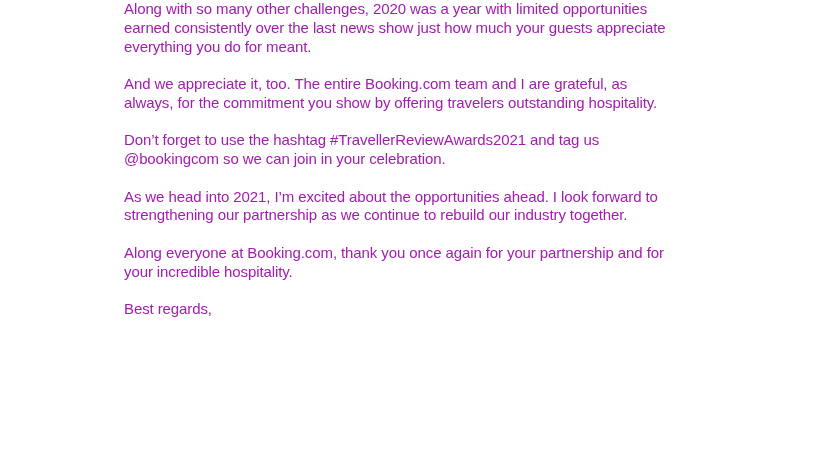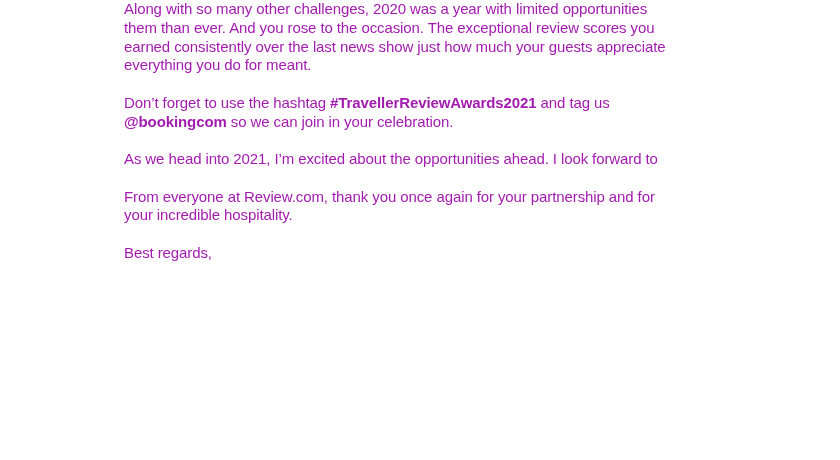--- a/index.html
+++ b/index.html
@@ -26,40 +26,44 @@
   }
   .para {
     margin: 0 0 18.75px 0;
     padding: 0;
   }
   .line {
     display: block;
     white-space: pre;
   }
   .line strong {
-    font-weight: 700;
+    font-weight: 400;
   }
 </style>
 </head>
 <body>
 
 <main class="letter-body">
     <p class="para">
       <span class="line"><span>Along with so many other challenges, 2020 was a year with limited opportunities</span></span>
-      <span class="line"><span>them than ever. And you rose to the occasion. The exceptional review scores you</span></span>
       <span class="line"><span>earned consistently over the last news show just how much your guests appreciate</span></span>
       <span class="line"><span>everything you do for meant.</span></span>
+    </p>
+    <p class="para">
+      <span class="line"><span>And we appreciate it, too. The entire Booking.com team and I are grateful, as</span></span>
+      <span class="line"><span>always, for the commitment you show by offering travelers outstanding hospitality.</span></span>
     </p>
     <p class="para">
       <span class="line"><span>Don’t forget to use the hashtag </span><strong>#TravellerReviewAwards2021</strong><span> and tag us</span></span>
       <span class="line"><strong>@bookingcom</strong><span> so we can join in your celebration.</span></span>
     </p>
     <p class="para">
       <span class="line"><span>As we head into 2021, I’m excited about the opportunities ahead. I look forward to</span></span>
+      <span class="line"><span>strengthening our partnership as we continue to rebuild our industry together.</span></span>
     </p>
     <p class="para">
-      <span class="line"><span>From everyone at Review.com, thank you once again for your partnership and for</span></span>
+      <span class="line"><span>Along everyone at Booking.com, thank you once again for your partnership and for</span></span>
       <span class="line"><span>your incredible hospitality.</span></span>
     </p>
     <p class="para">
       <span class="line"><span>Best regards,</span></span>
     </p>
   </main>
 
 </body></html>

